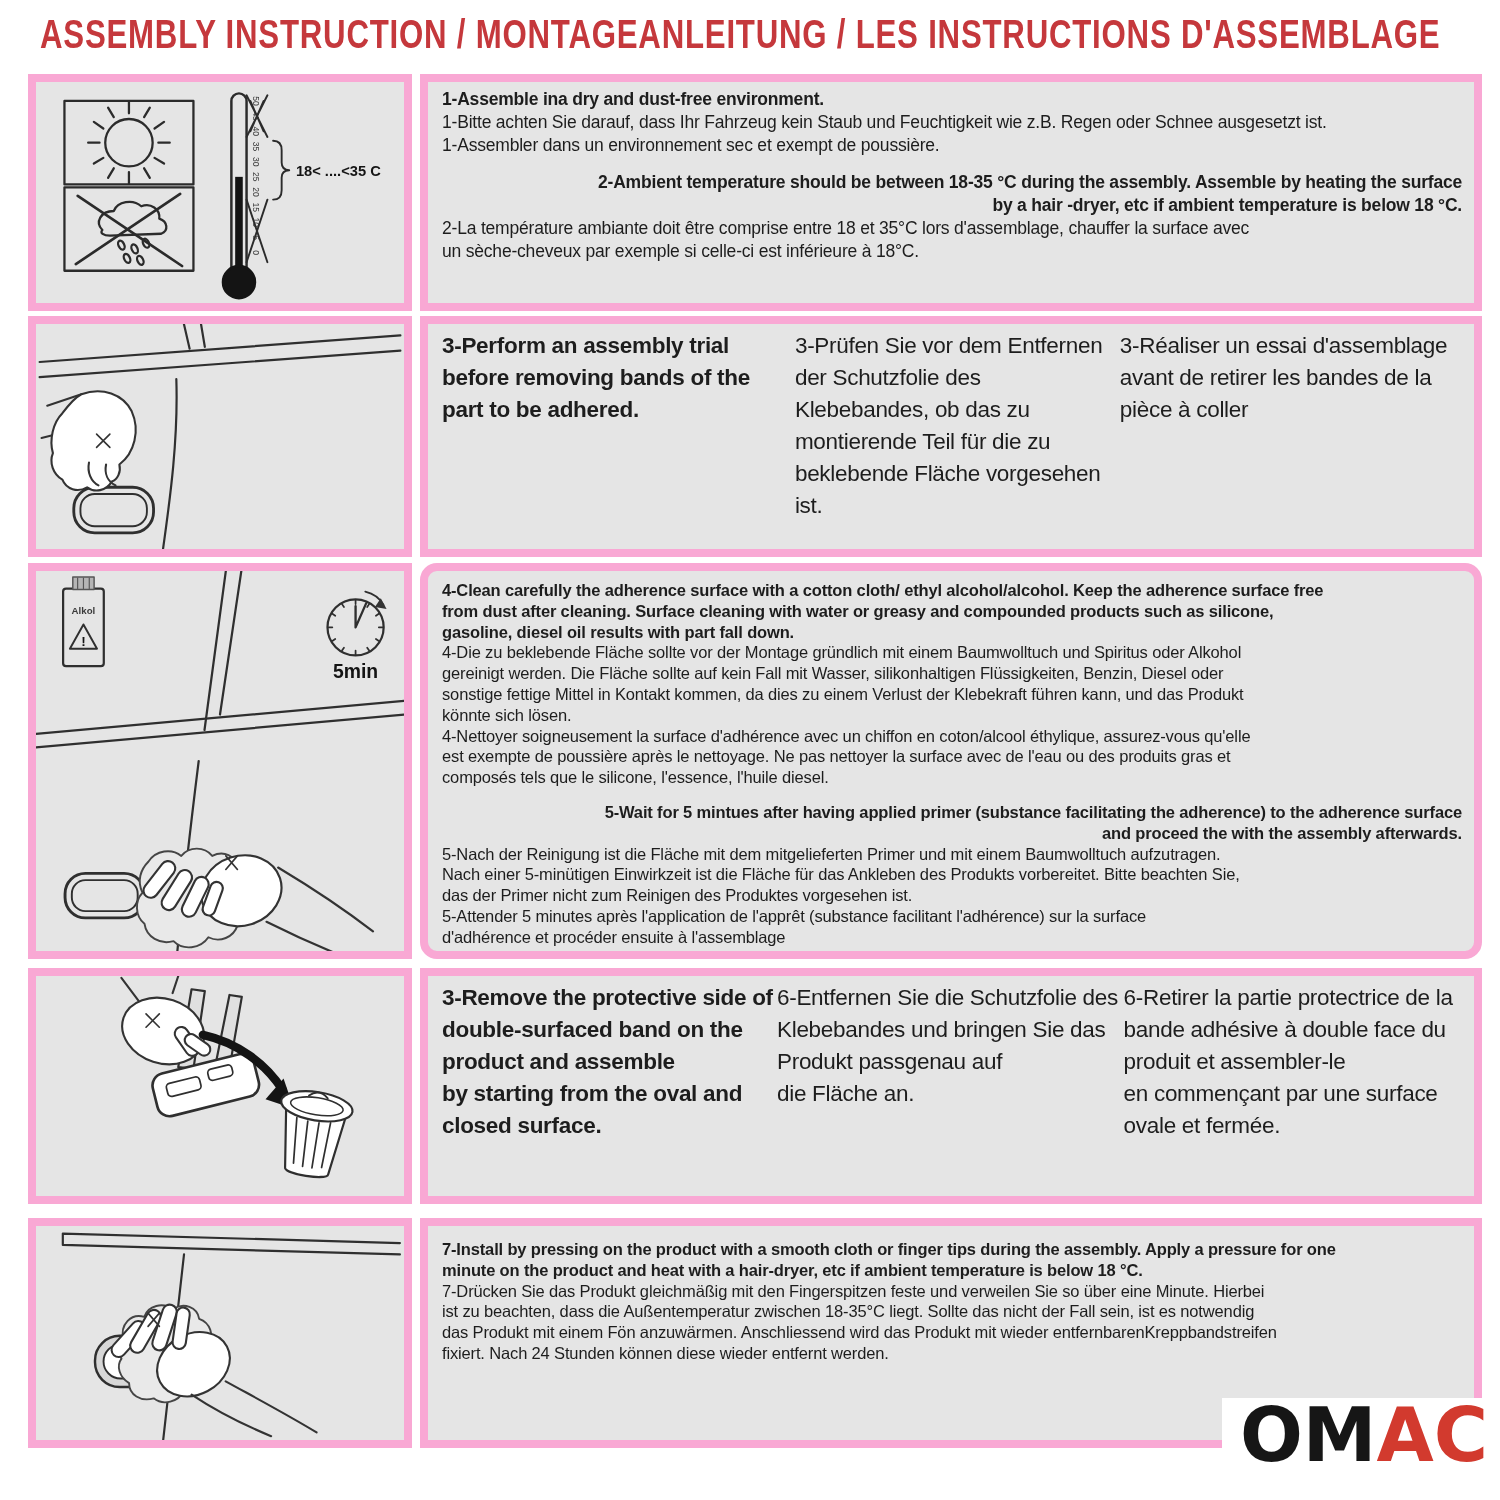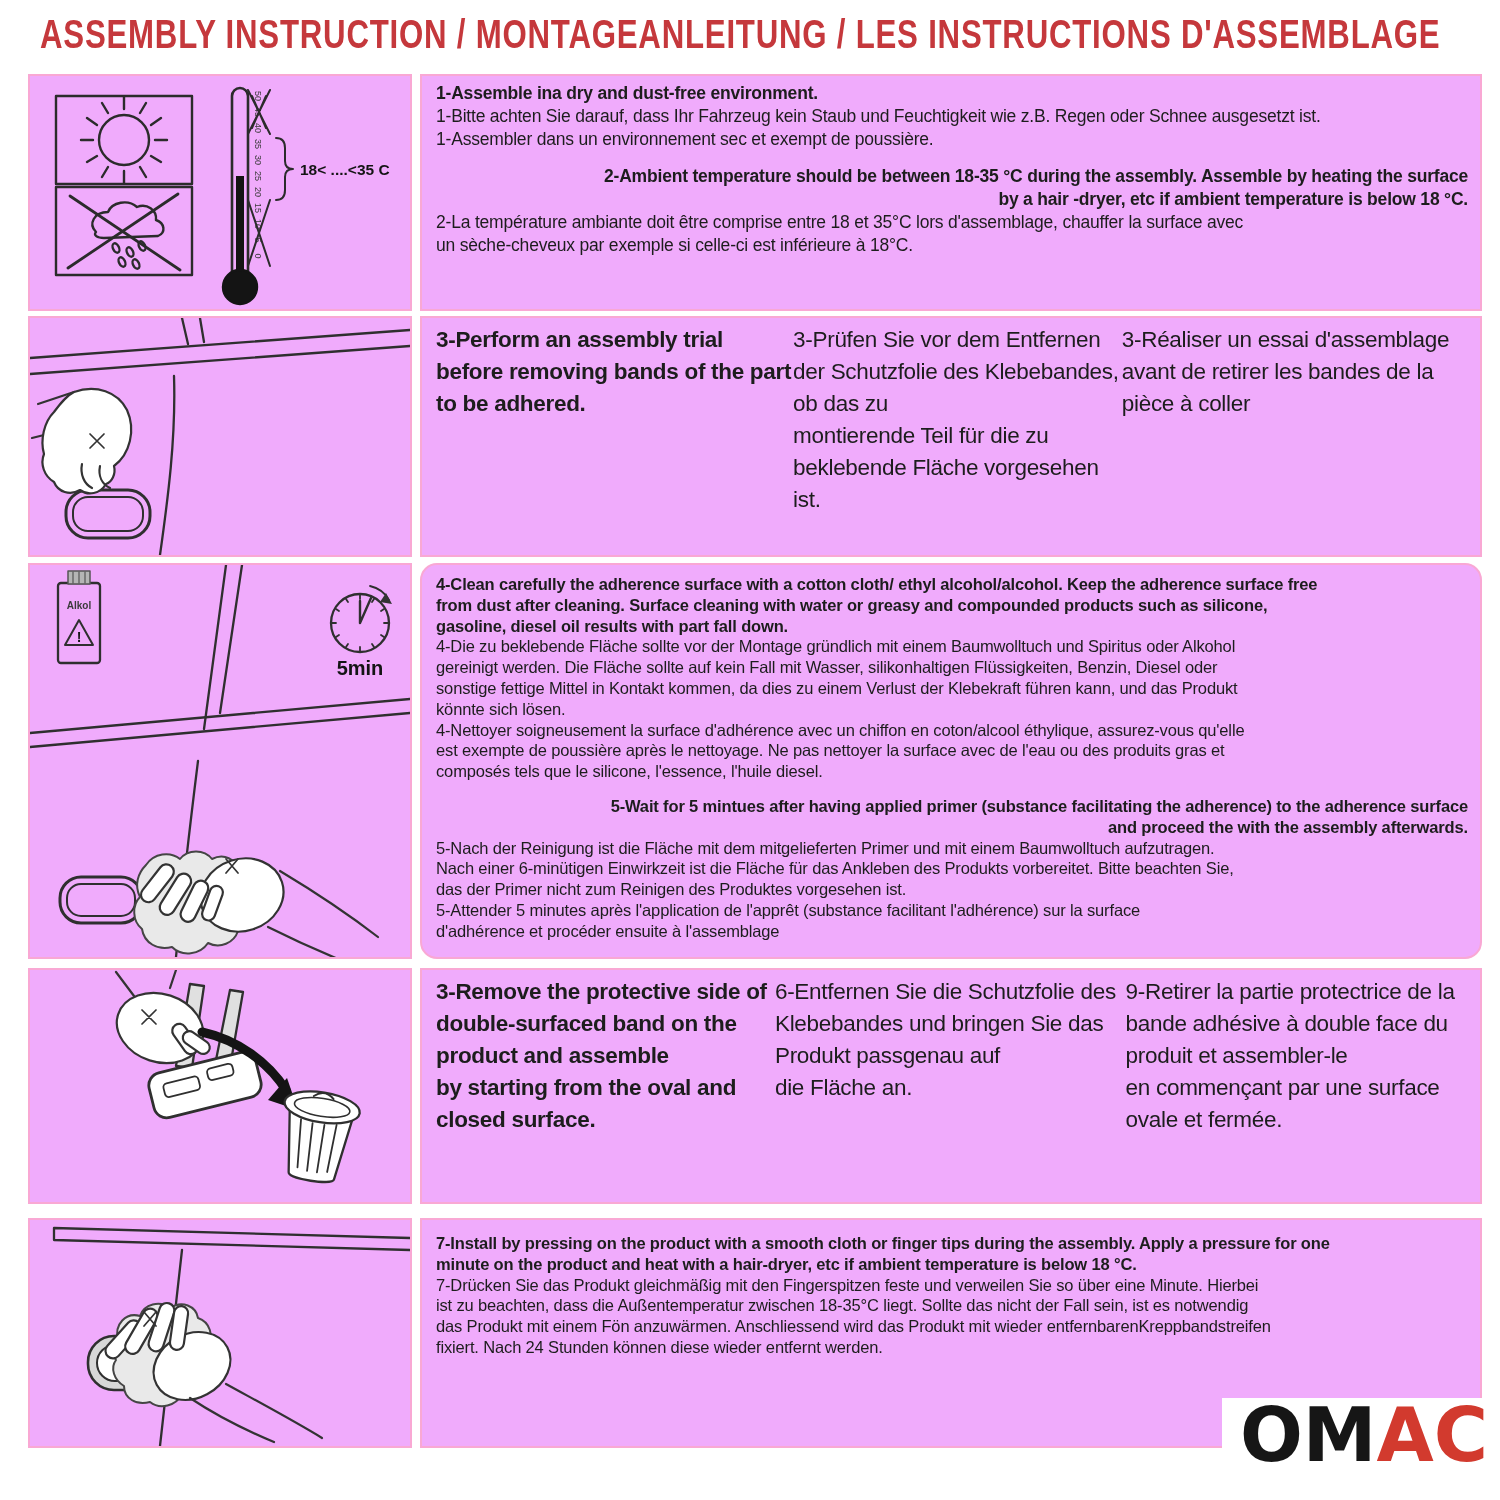--- a/index.html
+++ b/index.html
@@ -1,20 +1,20 @@
 <!DOCTYPE html>
 <html><head>
 <meta charset="utf-8">
 <style>
   html,body{margin:0;padding:0;background:#ffffff;}
   body{width:1500px;height:1500px;position:relative;font-family:"Liberation Sans",sans-serif;color:#1d1d1d;}
   .page{position:absolute;inset:0;overflow:hidden;background:#fff;}
   .title{position:absolute;left:40px;top:12px;margin:0;font-size:40px;font-weight:bold;color:#c5383c;
          white-space:nowrap;letter-spacing:1px;transform:scaleX(0.78);transform-origin:left top;}
-  .box{position:absolute;border:2px solid #f9a8d4;background:#f0abfc;box-sizing:border-box;}
+  .box{position:absolute;border:8px solid #f9a8d4;background:#e5e5e5;box-sizing:border-box;}
   .illus{left:28px;width:384px;padding:0;}
   .illus svg{display:block;width:100%;height:100%;}
   .textbox{left:420px;width:1062px;padding:6px 12px 6px 14px;overflow:hidden;}
   p{margin:0;white-space:pre-line;}
   .b{font-weight:bold;}
   .gap{margin-top:14px;text-align:right;}
   .small{font-size:17.5px;line-height:23px;letter-spacing:-0.2px;}
   .xsmall{font-size:16.5px;line-height:20.8px;letter-spacing:-0.15px;}
   .large{font-size:22.5px;line-height:32px;letter-spacing:-0.3px;display:flex;flex-direction:row;justify-content:center;}
   .r1{top:74px;height:237px;}
@@ -164,21 +164,21 @@
     <p>4-Die zu beklebende Fläche sollte vor der Montage gründlich mit einem Baumwolltuch und Spiritus oder Alkohol
 gereinigt werden. Die Fläche sollte auf kein Fall mit Wasser, silikonhaltigen Flüssigkeiten, Benzin, Diesel oder
 sonstige fettige Mittel in Kontakt kommen, da dies zu einem Verlust der Klebekraft führen kann, und das Produkt
 könnte sich lösen.</p>
     <p>4-Nettoyer soigneusement la surface d'adhérence avec un chiffon en coton/alcool éthylique, assurez-vous qu'elle
 est exempte de poussière après le nettoyage. Ne pas nettoyer la surface avec de l'eau ou des produits gras et
 composés tels que le silicone, l'essence, l'huile diesel.</p>
     <p class="b gap">5-Wait for 5 mintues after having applied primer (substance facilitating the adherence) to the adherence surface
 and proceed the with the assembly afterwards.</p>
     <p>5-Nach der Reinigung ist die Fläche mit dem mitgelieferten Primer und mit einem Baumwolltuch aufzutragen.
-Nach einer 6-minütigen Einwirkzeit ist die Fläche für das Ankleben des Produkts vorbereitet. Bitte beachten Sie,
+Nach einer 5-minütigen Einwirkzeit ist die Fläche für das Ankleben des Produkts vorbereitet. Bitte beachten Sie,
 das der Primer nicht zum Reinigen des Produktes vorgesehen ist.</p>
     <p>5-Attender 5 minutes après l'application de l'apprêt (substance facilitant l'adhérence) sur la surface
 d'adhérence et procéder ensuite à l'assemblage</p>
   </div>
 
   <div class="box illus r4">
     <svg viewBox="0 0 380 232" fill="none" stroke="#2f2f2f" stroke-width="2.3" stroke-linecap="round" stroke-linejoin="round">
       <g>
         <polygon points="146,96 160,14 174,16 162,98" fill="#e0e0e0"></polygon>
         <polygon points="184,100 200,20 213,22 199,103" fill="#e0e0e0"></polygon>
@@ -204,21 +204,21 @@
         <ellipse cx="287" cy="137" rx="28" ry="9" stroke-width="1.6"></ellipse>
         <path d="M277,127 Q287,118 297,127" stroke-width="2"></path>
       </g>
     </svg>
   </div>
   <div class="box textbox large r4">
     <p class="b">3-Remove the protective side of double-surfaced band on the product and assemble
 by starting from the oval and closed surface.</p>
     <p>6-Entfernen Sie die Schutzfolie des Klebebandes und bringen Sie das Produkt passgenau auf
 die Fläche an.</p>
-    <p>9-Retirer la partie protectrice de la bande adhésive à double face du produit et assembler-le
+    <p>6-Retirer la partie protectrice de la bande adhésive à double face du produit et assembler-le
 en commençant par une surface ovale et fermée.</p>
   </div>
 
   <div class="box illus r5">
     <svg viewBox="0 0 380 226" fill="none" stroke="#2f2f2f" stroke-width="2.3" stroke-linecap="round" stroke-linejoin="round">
       <g>
         <path d="M24,8 L380,18 M24,20 L380,30 M24,8 L24,20"></path>
         <path d="M152,30 L130,226"></path>
       </g>
       <g>

